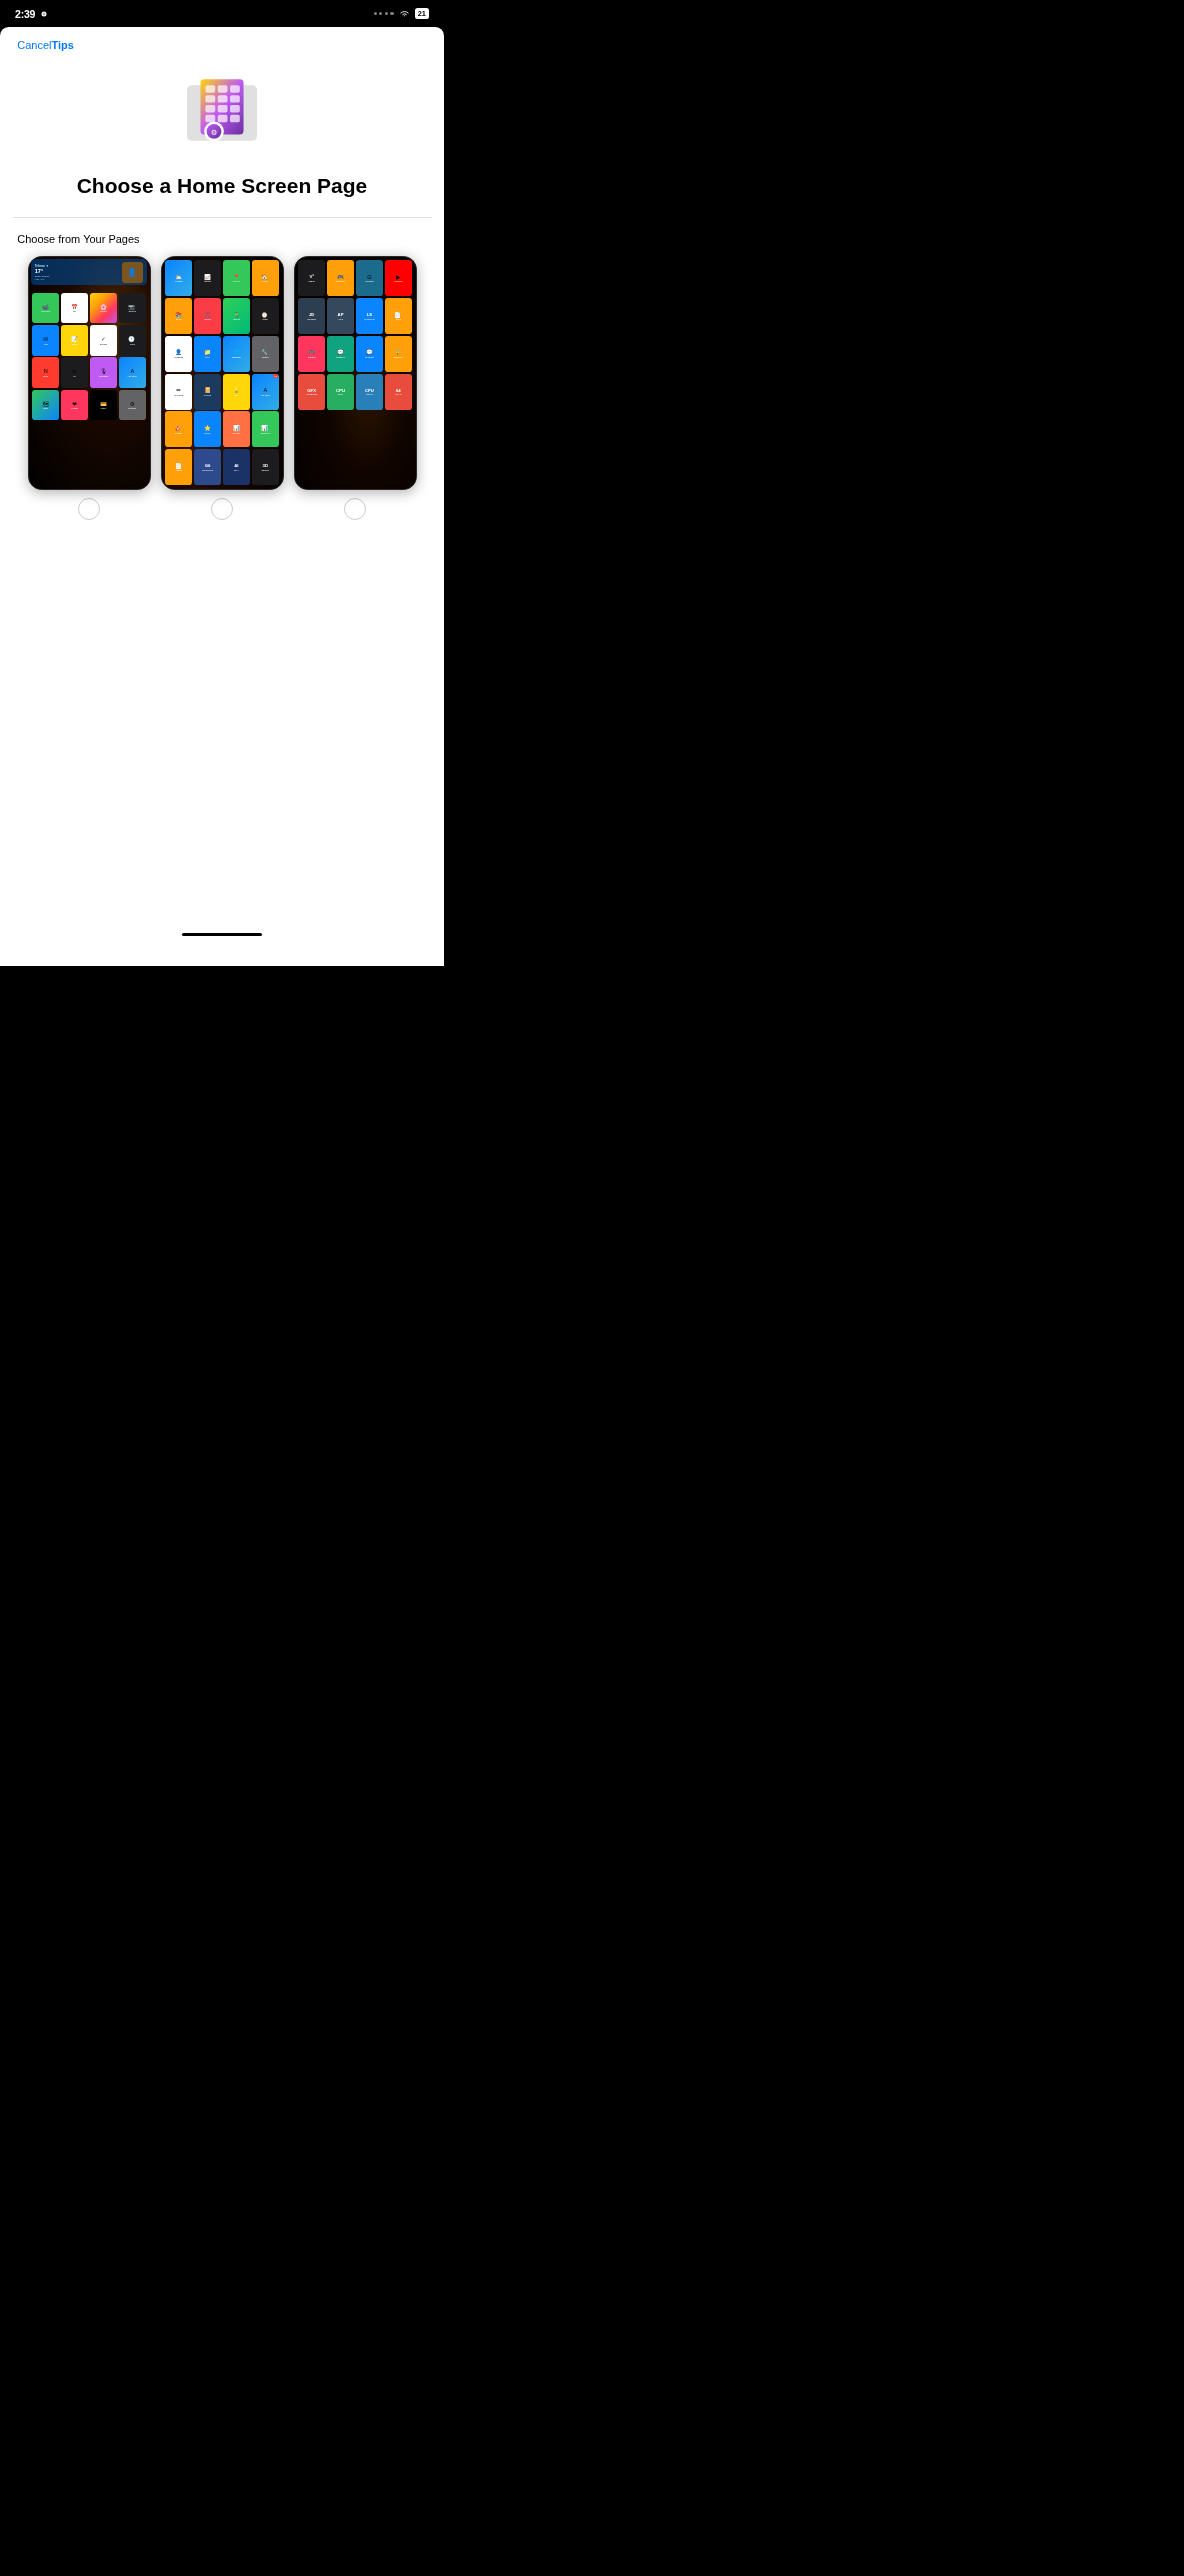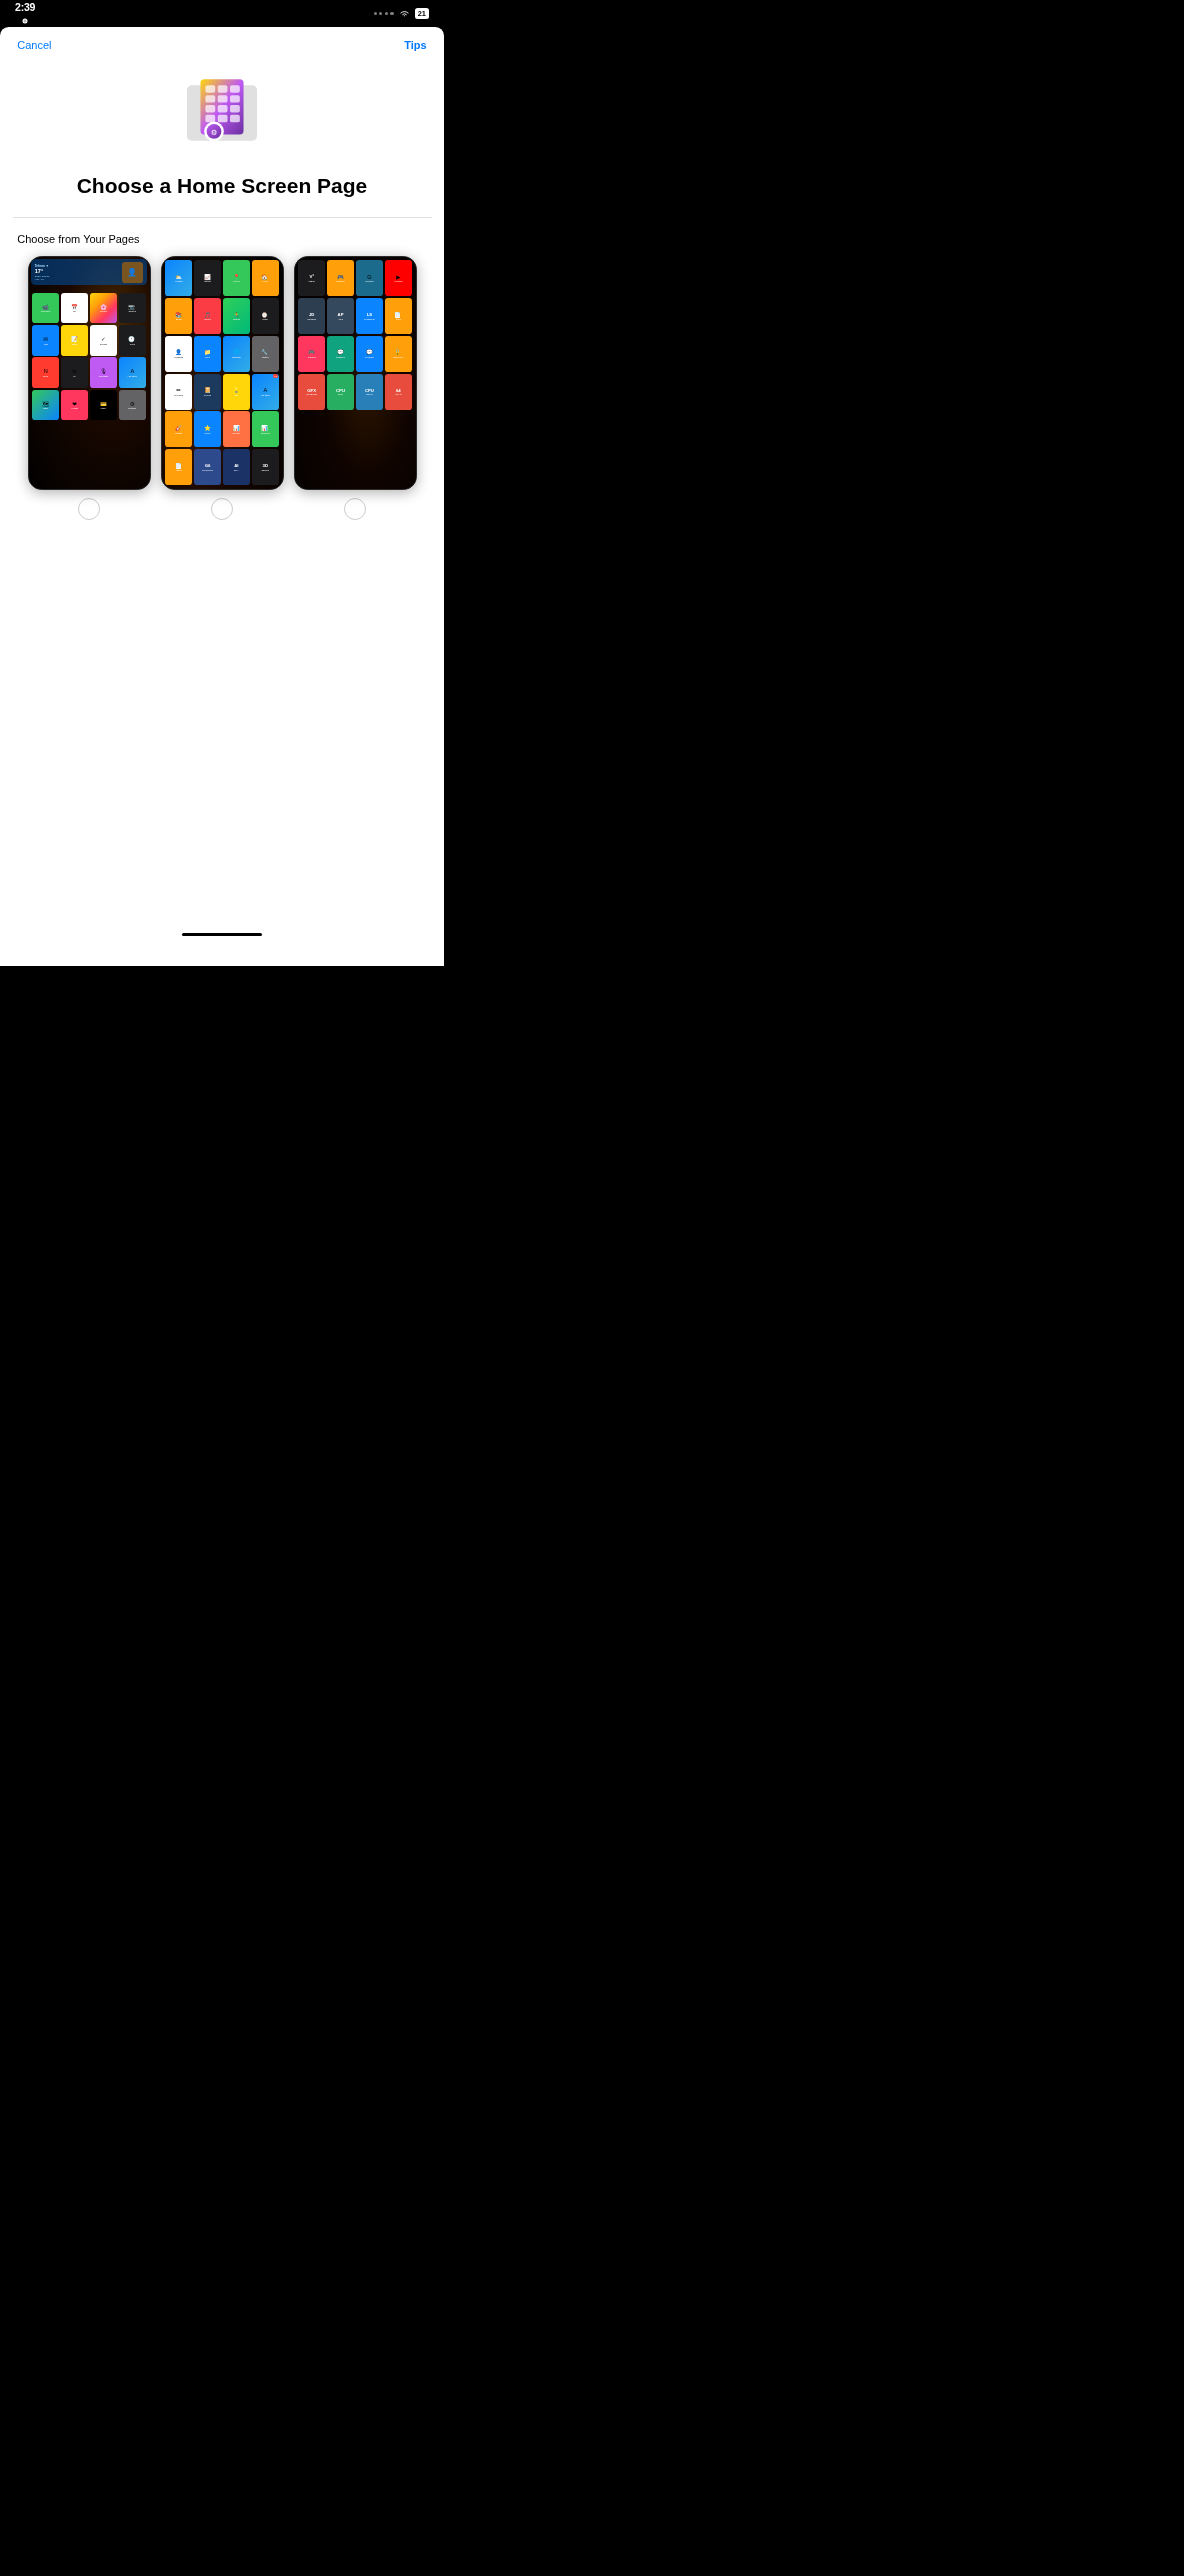--- a/index.html
+++ b/index.html
@@ -26,21 +26,20 @@
       padding: 0 15px;
     }
     .status-time {
       color: #fff;
       font-size: 10.5px;
       font-weight: 600;
       letter-spacing: -0.2px;
       display: flex;
       align-items: center;
       gap: 3.7px;
-      flex-direction: column;
     }
     .status-right {
       display: flex;
       align-items: center;
       gap: 5px;
     }
     .signal-dots {
       display: flex;
       gap: 2.5px;
       align-items: flex-end;
@@ -74,21 +73,21 @@
       flex-direction: column;
       align-items: center;
       padding-bottom: 25px;
     }
 
     
     .nav-bar {
       width: 100%;
       display: flex;
       align-items: center;
-      justify-content: space-between;
+      justify-content: flex-start;
       padding: 12.3px 17.3px 6.2px;
     }
     .nav-cancel, .nav-done {
       font-size: 11px;
       color: #007AFF;
       background: none;
       border: none;
       cursor: pointer;
       font-weight: 400;
     }

